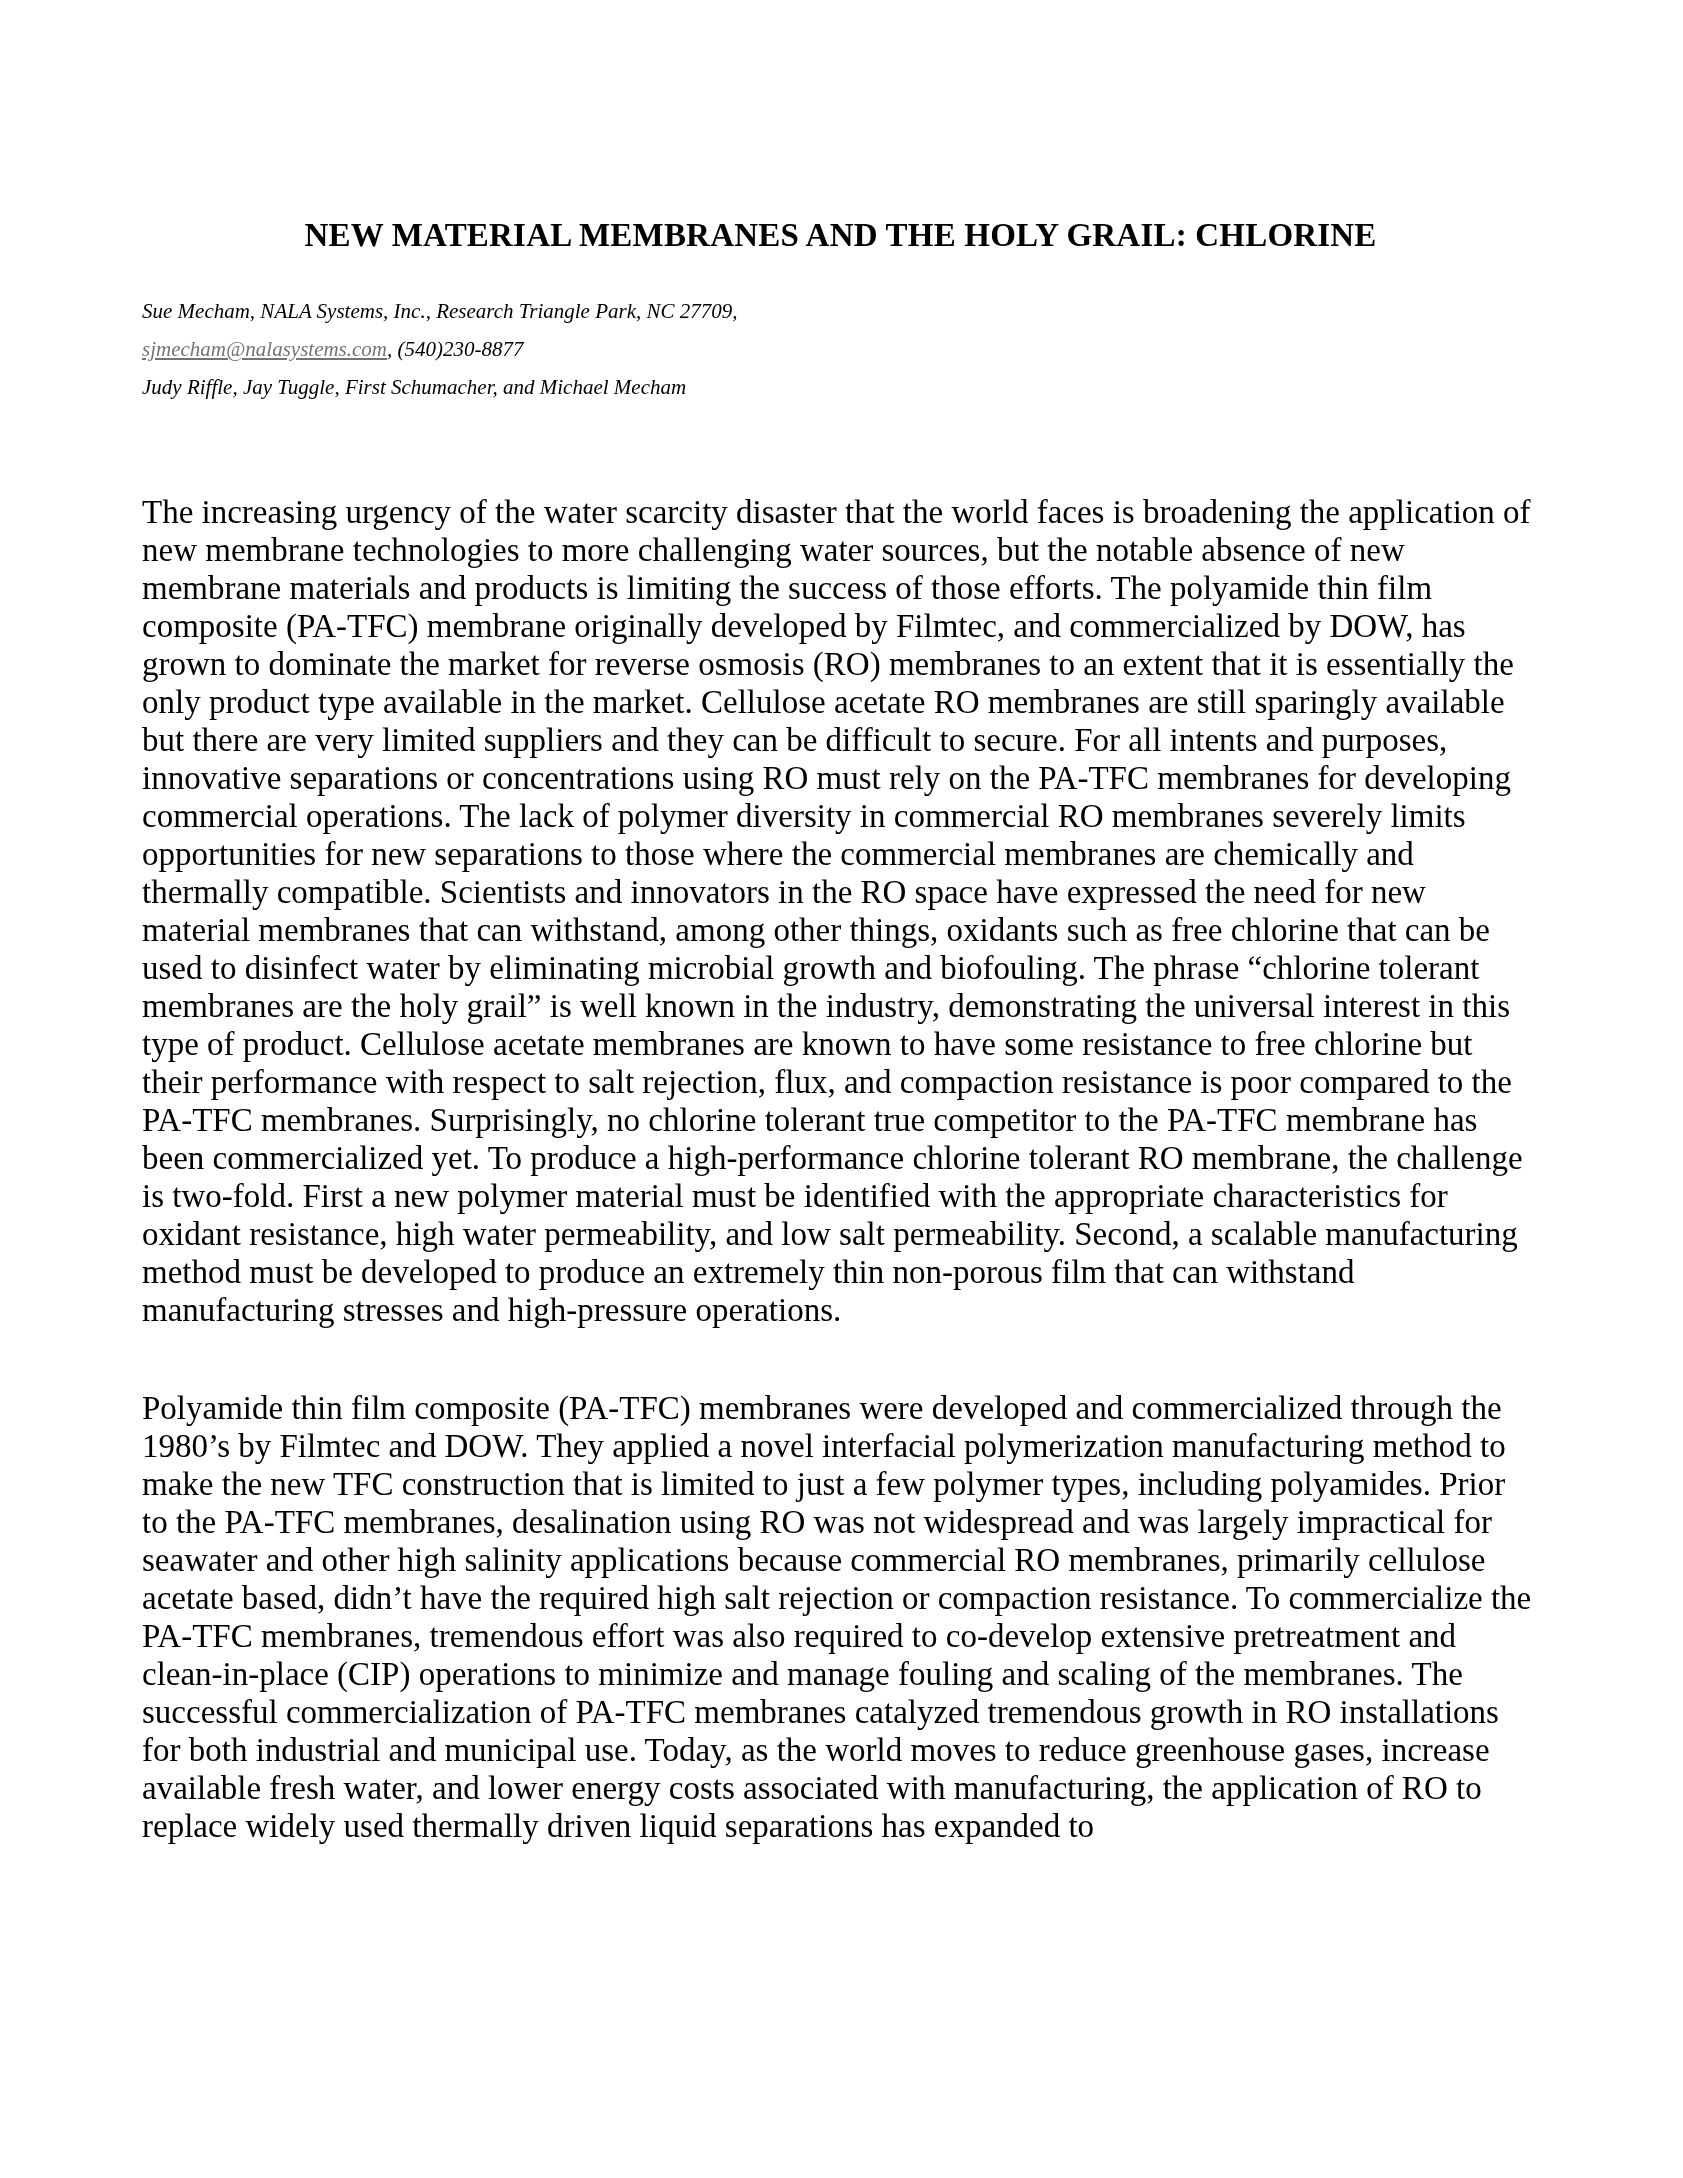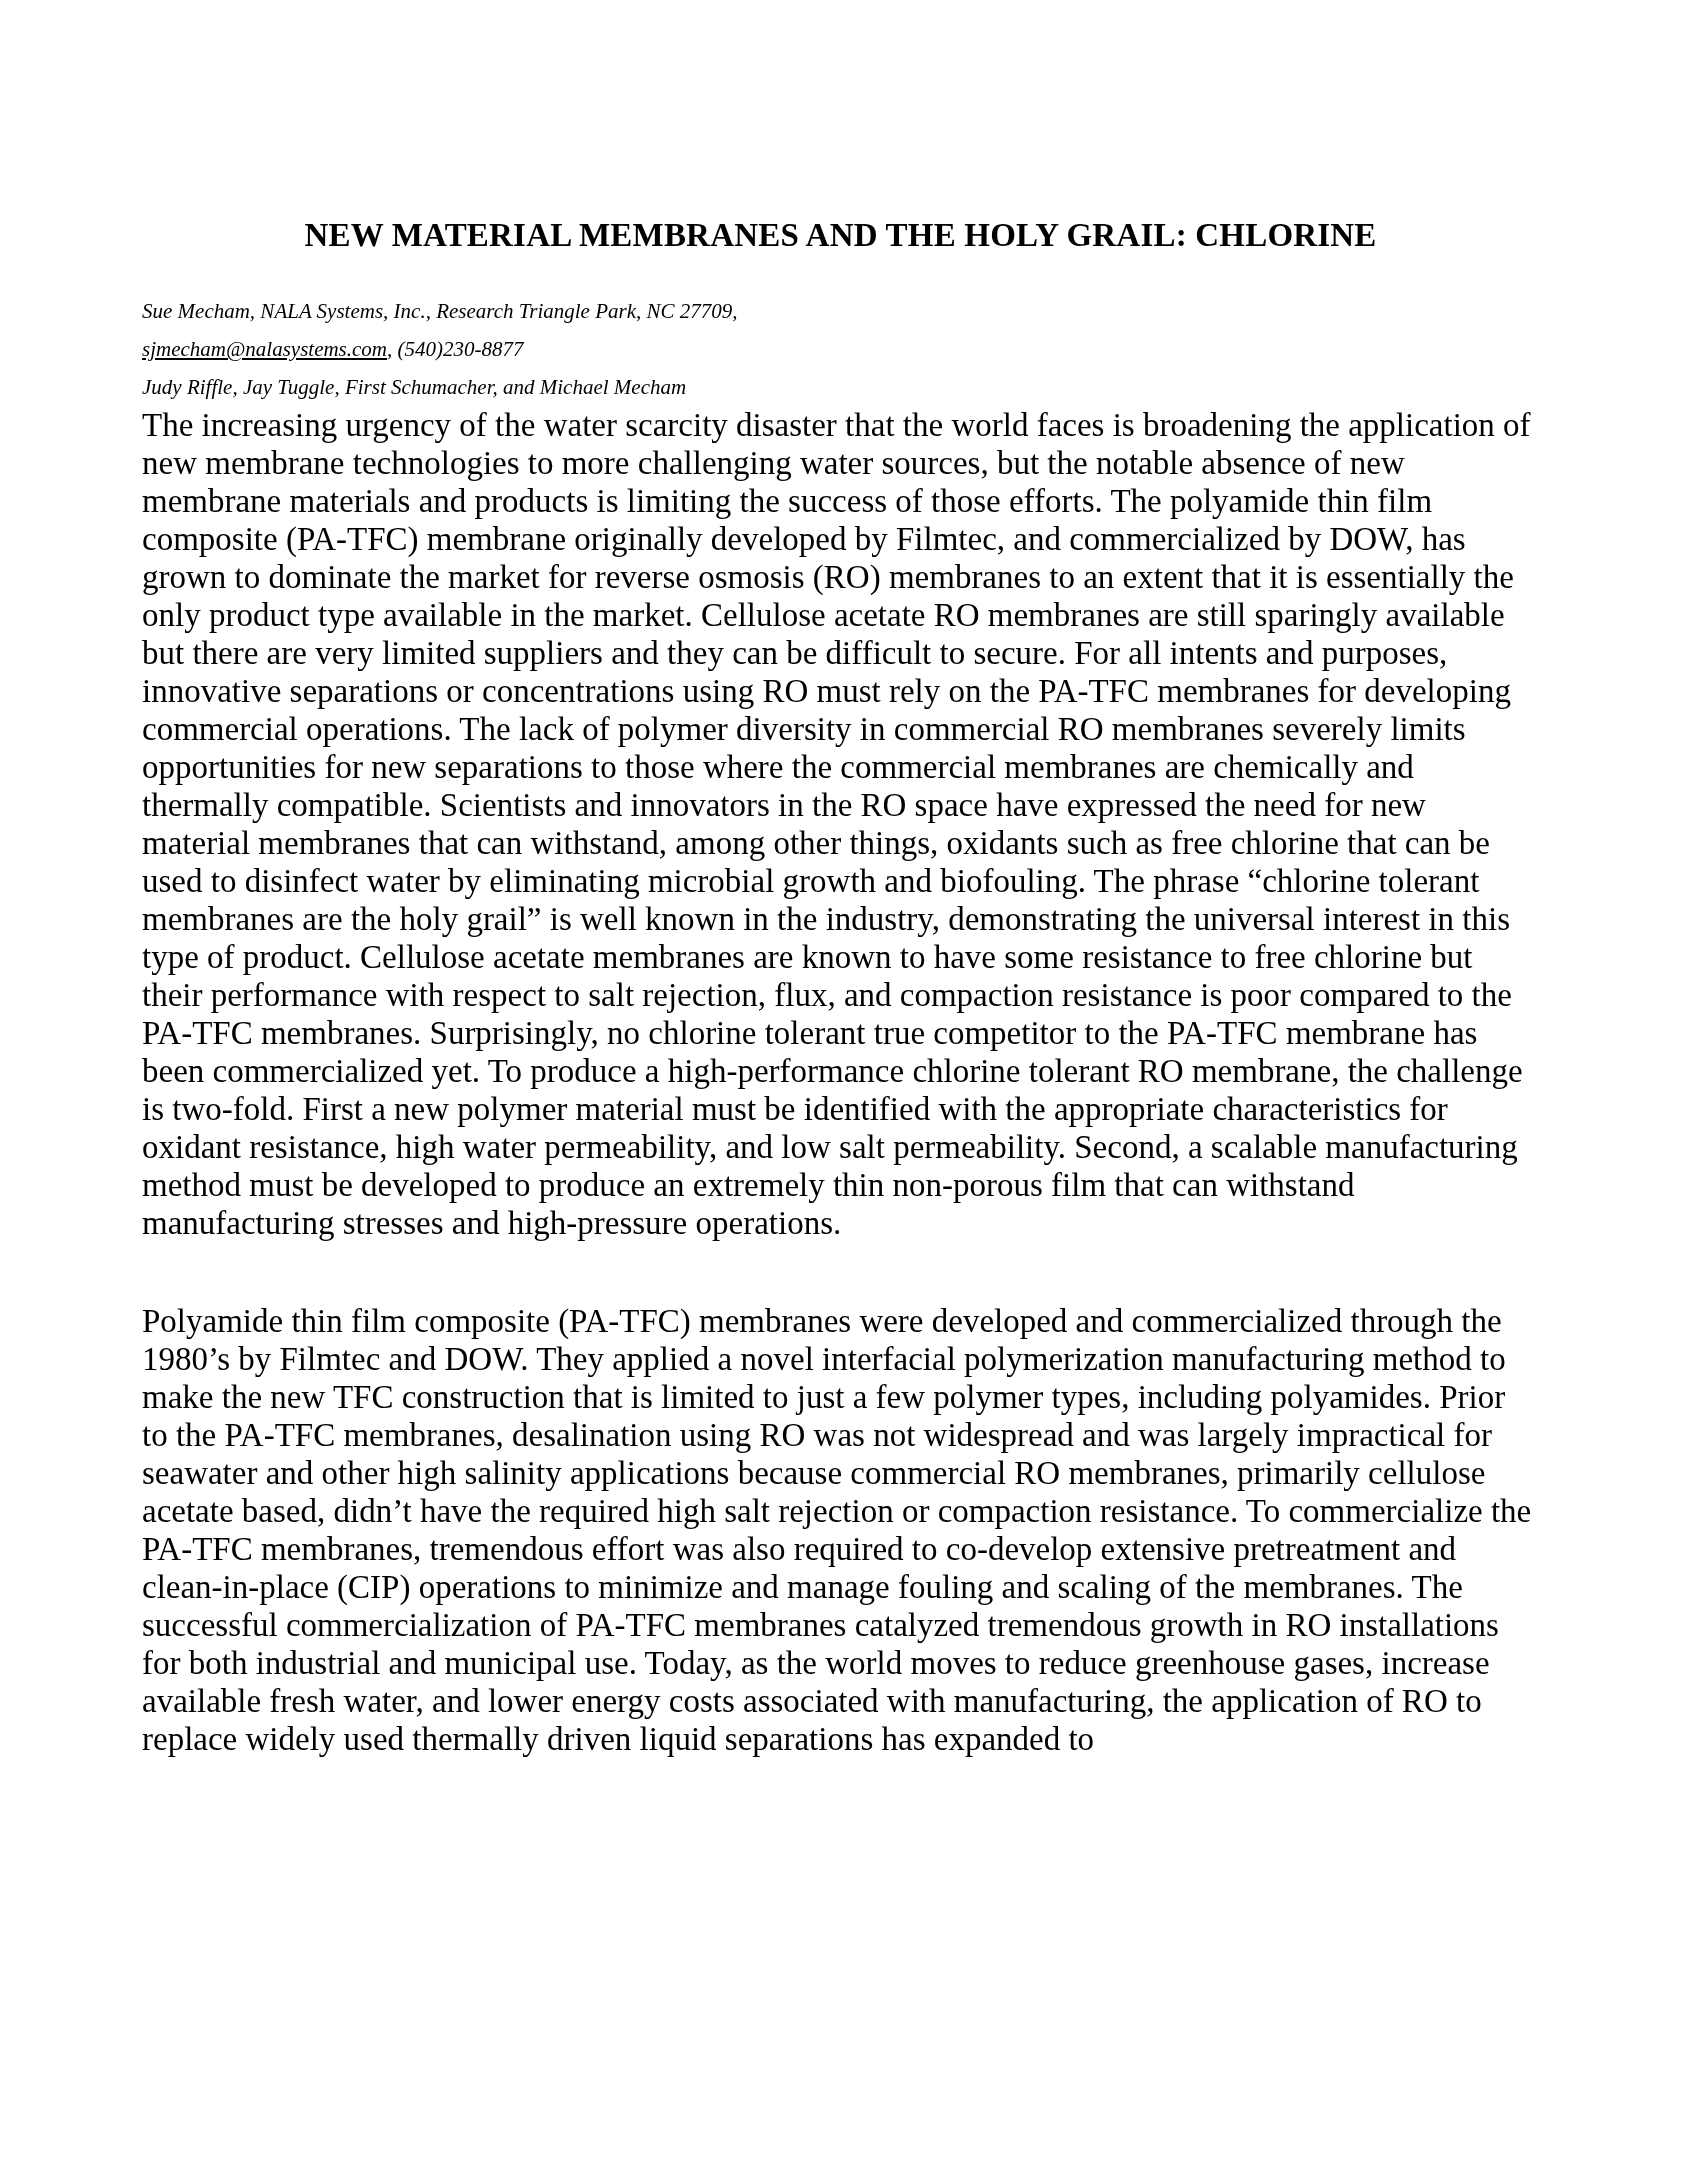--- a/index.html
+++ b/index.html
@@ -36,36 +36,36 @@
   .email {
     text-decoration: underline;
     cursor: pointer;
   }
   .body-para {
     margin: 0;
     font-size: 33px;
     line-height: 38px;
     text-align: left;
   }
-  .para1 { }
+  .para1 { margin-top: 87px; }
   .para2 { margin-top: 60px; }
 </style>
 </head>
 <body>
 
 <div class="page">
 
   <h1 class="title">
     <span class="title-line">NEW MATERIAL MEMBRANES AND THE HOLY GRAIL: CHLORINE</span>
   </h1>
 
   <div class="authors">
     <div class="author-line">Sue Mecham, NALA Systems, Inc., Research Triangle Park, NC 27709,</div>
     <div class="author-line">
-      <a class="email" style="color: #000000; font-family: Liberation Serif, serif;">sjmecham@nalasystems.com</a><span>, (540)230-8877</span>
+      <a class="email" style="color: #737373; font-family: Liberation Serif, serif;">sjmecham@nalasystems.com</a><span>, (540)230-8877</span>
     </div>
     <div class="author-line">Judy Riffle, Jay Tuggle, First Schumacher, and Michael Mecham</div>
   </div>
 
   <p class="body-para para1">The increasing urgency of the water scarcity disaster that the world faces is broadening the application of new membrane technologies to more challenging water sources, but the notable absence of new membrane materials and products is limiting the success of those efforts. The polyamide thin film composite (PA-TFC) membrane originally developed by Filmtec, and commercialized by DOW, has grown to dominate the market for reverse osmosis (RO) membranes to an extent that it is essentially the only product type available in the market. Cellulose acetate RO membranes are still sparingly available but there are very limited suppliers and they can be difficult to secure. For all intents and purposes, innovative separations or concentrations using RO must rely on the PA-TFC membranes for developing commercial operations. The lack of polymer diversity in commercial RO membranes severely limits opportunities for new separations to those where the commercial membranes are chemically and thermally compatible. Scientists and innovators in the RO space have expressed the need for new material membranes that can withstand, among other things, oxidants such as free chlorine that can be used to disinfect water by eliminating microbial growth and biofouling. The phrase “chlorine tolerant membranes are the holy grail” is well known in the industry, demonstrating the universal interest in this type of product. Cellulose acetate membranes are known to have some resistance to free chlorine but their performance with respect to salt rejection, flux, and compaction resistance is poor compared to the PA-TFC membranes. Surprisingly, no chlorine tolerant true competitor to the PA-TFC membrane has been commercialized yet. To produce a high-performance chlorine tolerant RO membrane, the challenge is two-fold. First a new polymer material must be identified with the appropriate characteristics for oxidant resistance, high water permeability, and low salt permeability. Second, a scalable manufacturing method must be developed to produce an extremely thin non-porous film that can withstand manufacturing stresses and high-pressure operations.</p>
 
   <p class="body-para para2">Polyamide thin film composite (PA-TFC) membranes were developed and commercialized through the 1980’s by Filmtec and DOW. They applied a novel interfacial polymerization manufacturing method to make the new TFC construction that is limited to just a few polymer types, including polyamides. Prior to the PA-TFC membranes, desalination using RO was not widespread and was largely impractical for seawater and other high salinity applications because commercial RO membranes, primarily cellulose acetate based, didn’t have the required high salt rejection or compaction resistance. To commercialize the PA-TFC membranes, tremendous effort was also required to co-develop extensive pretreatment and clean-in-place (CIP) operations to minimize and manage fouling and scaling of the membranes. The successful commercialization of PA-TFC membranes catalyzed tremendous growth in RO installations for both industrial and municipal use. Today, as the world moves to reduce greenhouse gases, increase available fresh water, and lower energy costs associated with manufacturing, the application of RO to replace widely used thermally driven liquid separations has expanded to</p>
 
 </div>
 

